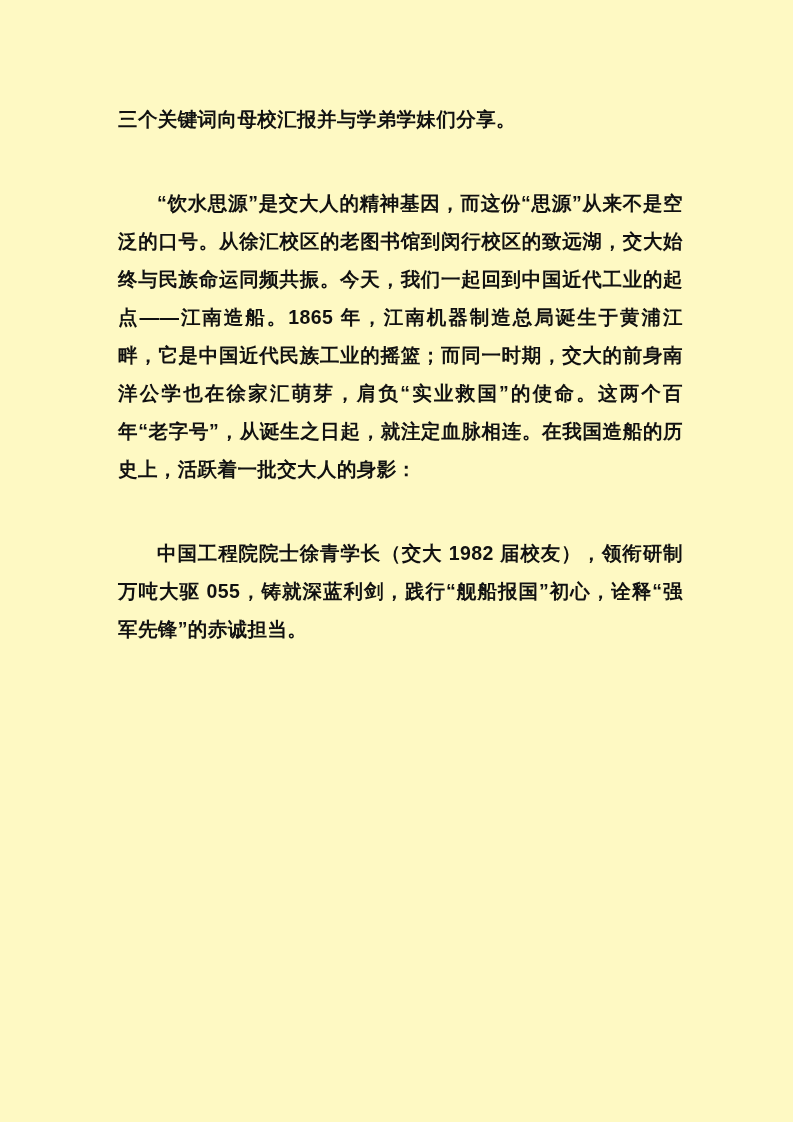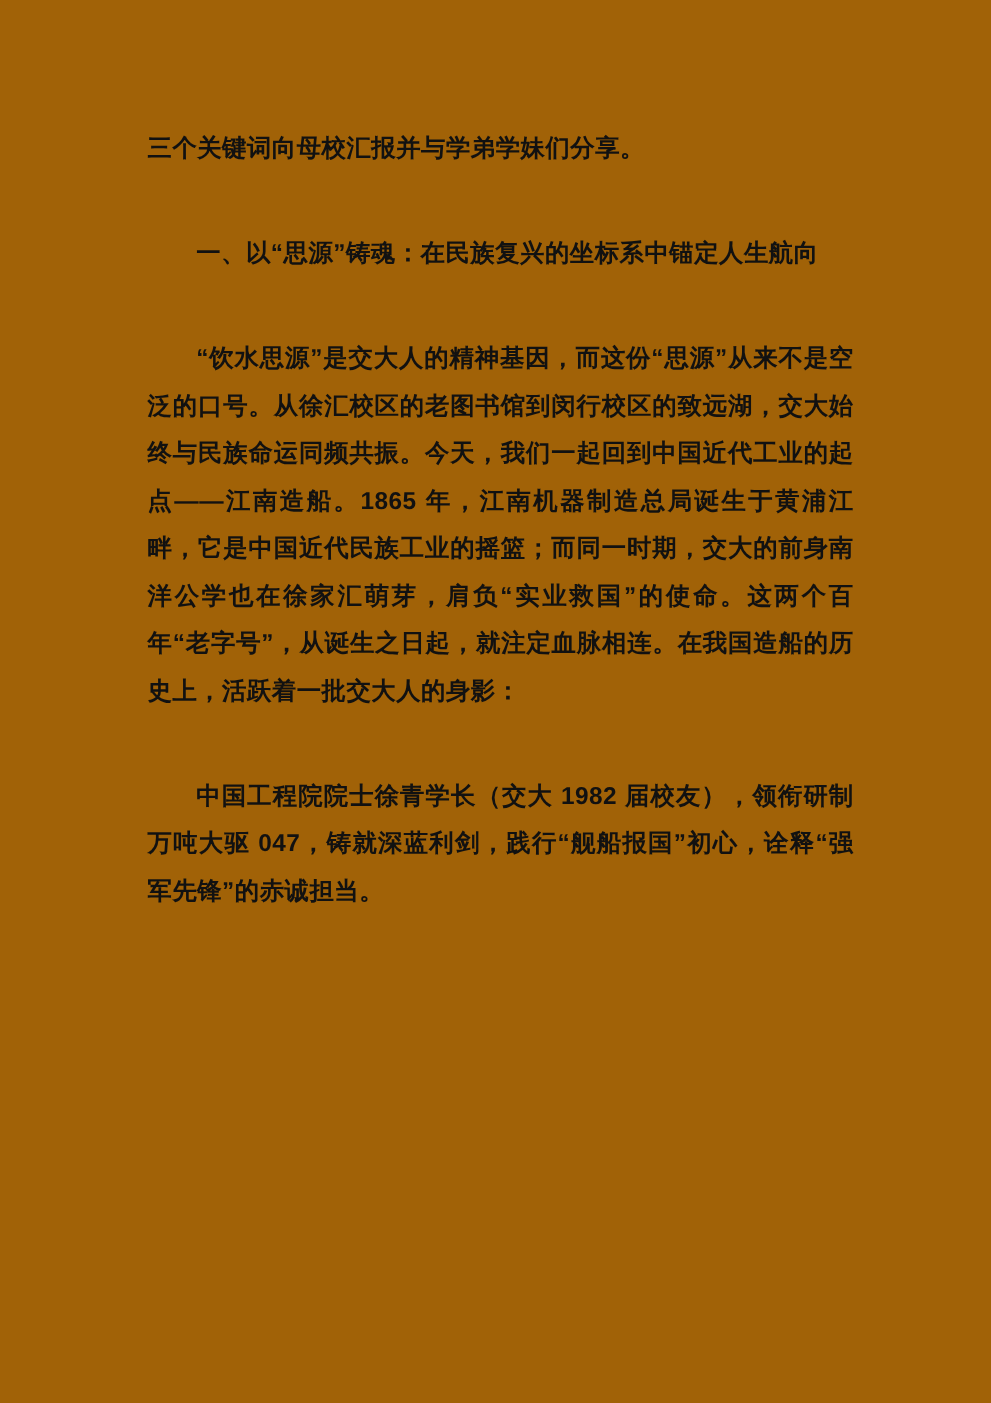--- a/index.html
+++ b/index.html
@@ -13,21 +13,21 @@
     font-family: "Liberation Sans", sans-serif;
     color: #000000;
     overflow: hidden;
   }
   .page {
     position: relative;
     width: 793px;
     height: 1122px;
     box-sizing: border-box;
     padding: 100px 110px 60px 118px;
-    background: #a16207;
+    background: #fef9c3;
   }
   .doc-body {
     font-size: 19.5px;
     line-height: 1.95;
     letter-spacing: 0.4px;
     text-align: justify;
     text-justify: inter-ideograph;
     font-weight: 700;
     color: #111111;
   }
@@ -48,21 +48,20 @@
   }
 </style>
 </head>
 <body>
 
 <div class="page">
   <div class="doc-body">
 
     <p class="para gap-xl">三个关键词向母校汇报并与学弟学妹们分享。</p>
 
-    <p class="para heading">一、以“思源”铸魂：在民族复兴的坐标系中锚定人生航向</p>
 
     <p class="para indent gap-xl">“饮水思源”是交大人的精神基因，而这份“思源”从来不是空泛的口号。从徐汇校区的老图书馆到闵行校区的致远湖，交大始终与民族命运同频共振。今天，我们一起回到中国近代工业的起点——江南造船。1865 年，江南机器制造总局诞生于黄浦江畔，它是中国近代民族工业的摇篮；而同一时期，交大的前身南洋公学也在徐家汇萌芽，肩负“实业救国”的使命。这两个百年“老字号”，从诞生之日起，就注定血脉相连。在我国造船的历史上，活跃着一批交大人的身影：</p>
 
 
-    <p class="para indent">中国工程院院士徐青学长（交大 1982 届校友），领衔研制万吨大驱 047，铸就深蓝利剑，践行“舰船报国”初心，诠释“强军先锋”的赤诚担当。</p>
+    <p class="para indent">中国工程院院士徐青学长（交大 1982 届校友），领衔研制万吨大驱 055，铸就深蓝利剑，践行“舰船报国”初心，诠释“强军先锋”的赤诚担当。</p>
 
   </div>
 </div>
 
 </body></html>

